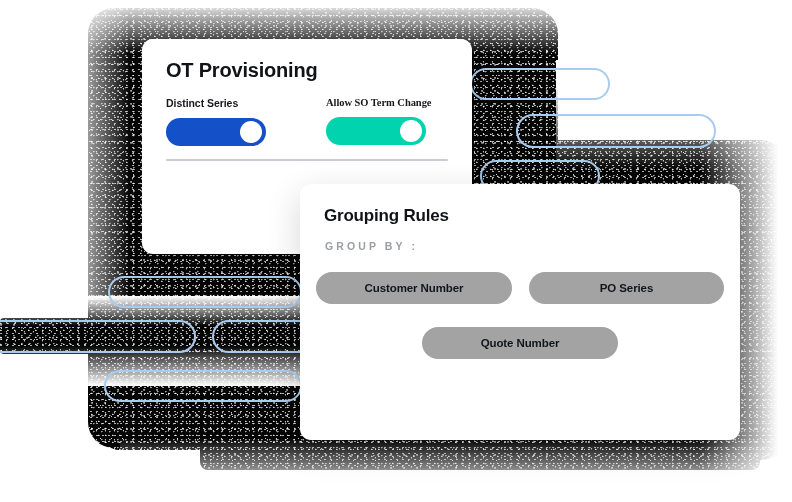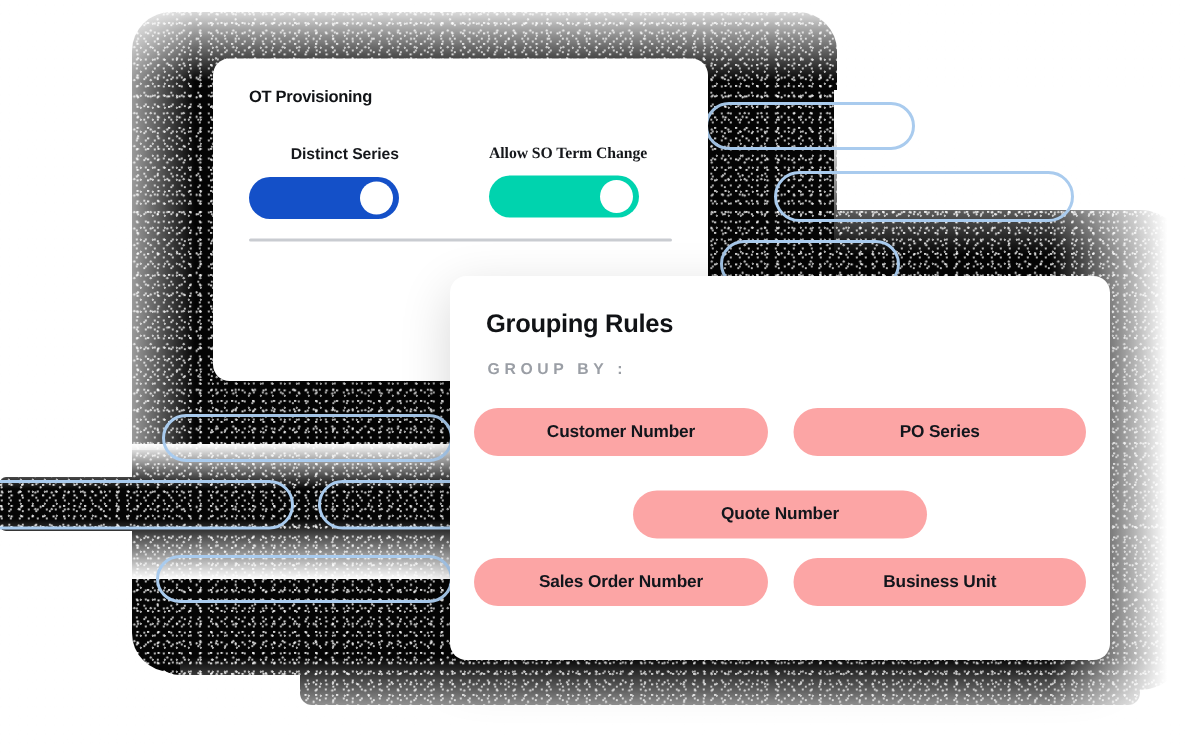--- a/index.html
+++ b/index.html
@@ -84,21 +84,21 @@
   .card{
     position:absolute;
     background:#ffffff;
     border-radius:11px;
     box-shadow:0 10px 34px rgba(0,0,0,.16);
   }
   #card-ot{ left:142px; top:39px; width:330px; height:215px; }
   #card-gr{ left:300px; top:184px; width:440px; height:256px; }
 
   .card-title{
-    font-size:11px;
+    font-size:20px;
     font-weight:700;
     color:#111316;
     letter-spacing:-.2px;
   }
   #card-ot .card-title{ position:absolute; left:24px; top:20px; }
   #card-gr .card-title{ position:absolute; left:24px; top:22px; font-size:17px;}
 
   .tog-group{position:absolute;}
   .tog-label{
     font-size:10.5px;
@@ -147,21 +147,21 @@
     left:16px; top:88px;
     width:408px;
   }
   .chip-row{
     display:flex;
     justify-content:space-between;
     margin-bottom:13px;
   }
   .chip-row.center{ justify-content:center;margin-top:23px; }
   .chip{
-    background:#fca5a5;
+    background:#a3a3a3;
     border-radius:999px;
     height:32px;
     display:flex;
     align-items:center;
     justify-content:center;
     font-size:11.5px;
     font-weight:700;
     color:#12161c;
     letter-spacing:-.1px;
     box-sizing:border-box;
@@ -197,21 +197,21 @@
   <div class="opill" style="left:480px;top:160px;width:120px;height:32px;"></div>
   <div class="opill" style="left:108px;top:276px;width:194px;height:32px;"></div>
   <div class="opill" style="left:-32px;top:320px;width:228px;height:33px;"></div>
   <div class="opill" style="left:104px;top:370px;width:198px;height:32px;"></div>
   <div class="fpill" style="left:316px;top:278px;width:30px;height:28px;"></div>
   <div class="fpill" style="left:316px;top:372px;width:30px;height:28px;"></div>
 
   <div class="card" id="card-ot">
     <div class="card-title">OT Provisioning</div>
 
-    <div class="tog-group tog-blue" style="left:24px;top:58px;text-align:right;">
+    <div class="tog-group tog-blue" style="left:24px;top:58px;">
       <div class="tog-label">Distinct Series</div>
       <div class="toggle">
         <div class="knob"></div>
       </div>
     </div>
 
     <div class="tog-group tog-teal" style="left:184px;top:58px;font-family:Liberation Serif, serif;">
       <div class="tog-label">Allow SO Term Change</div>
       <div class="toggle">
         <div class="knob"></div>
@@ -230,20 +230,16 @@
     <div class="group-by">GROUP BY :</div>
 
     <div class="chips">
       <div class="chip-row">
         <div class="chip w196">Customer Number</div>
         <div class="chip w195">PO Series</div>
       </div>
       <div class="chip-row center">
         <div class="chip w196">Quote Number</div>
       </div>
-      <div class="chip-row">
-        <div class="chip w196">Sales Order Number</div>
-        <div class="chip w195">Business Unit</div>
-      </div>
     </div>
   </div>
 
 </div>
 
 </body></html>

